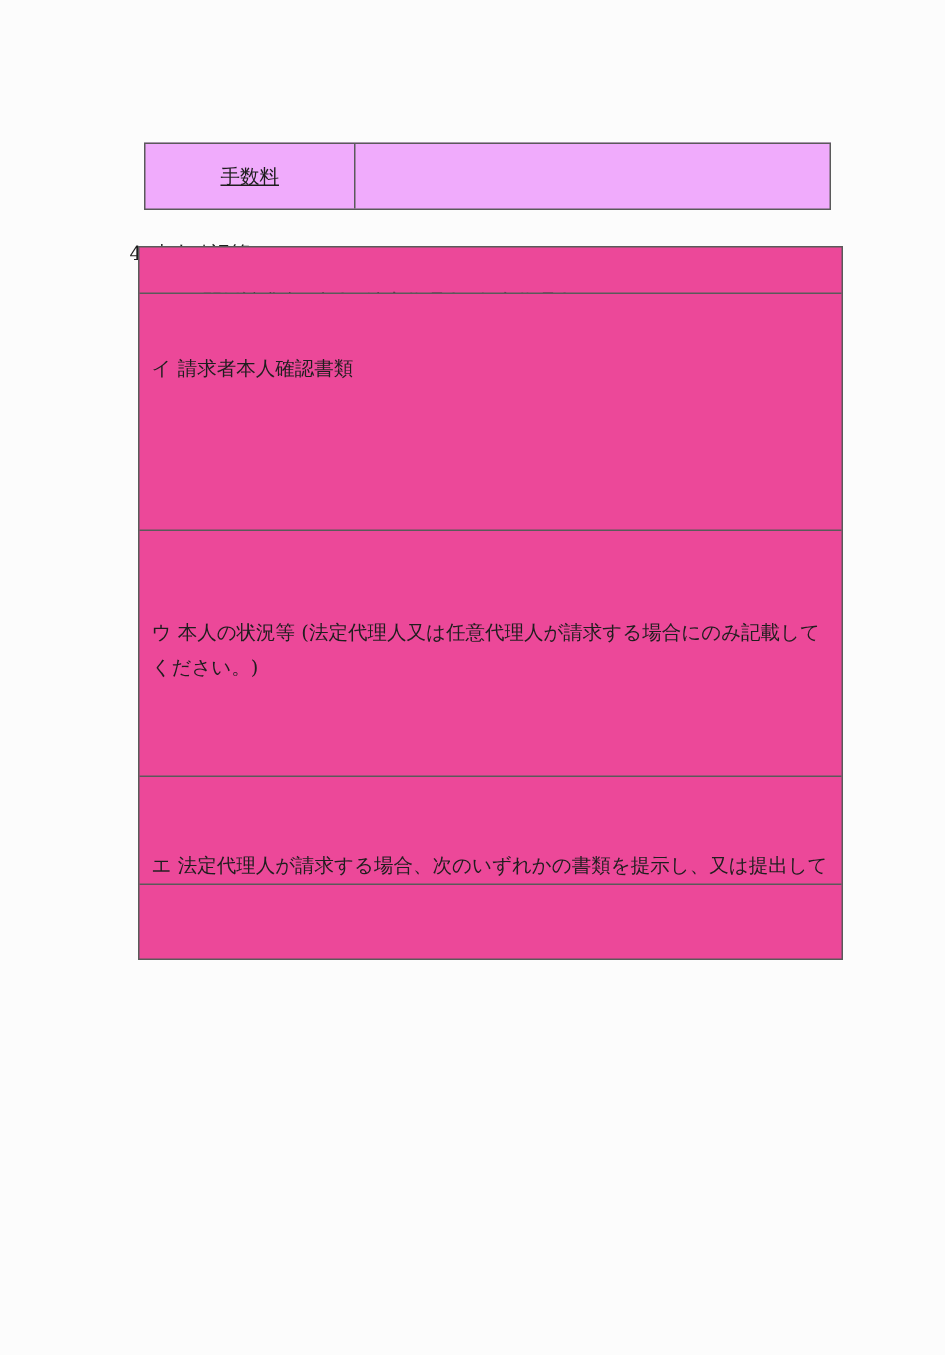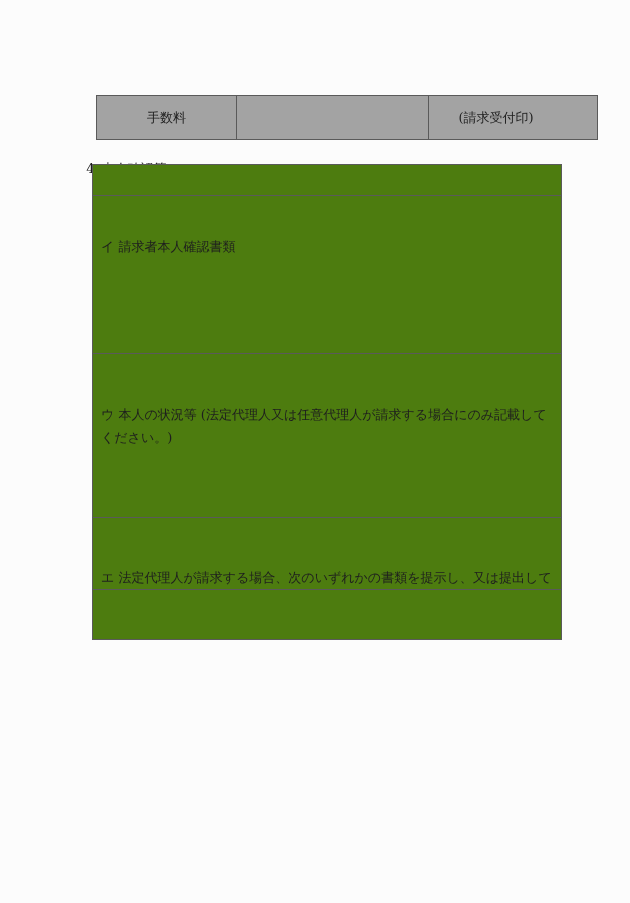--- a/index.html
+++ b/index.html
@@ -14,24 +14,25 @@
     color: #1e1e1e;
     font-family: "DejaVu Serif", "Liberation Serif", serif;
     font-size: 13px;
     overflow: hidden;
   }
   .abs { position: absolute; box-sizing: border-box; }
 
   
   .fee-table {
     left: 96px; top: 95px;
-    width: 502px; height: 45px;
+    width: 458px; height: 45px;
     display: flex;
     border: 1px solid #5a5a5a;
-    background: #a3a3a3;
+    background: #f0abfc;
+    text-decoration: underline;
   }
   .fee-cell {
     box-sizing: border-box;
     display: flex;
     align-items: center;
     justify-content: center;
     border-right: 1px solid #5a5a5a;
     white-space: pre-wrap;
   }
   .fee-cell:last-child { border-right: none; }
@@ -44,33 +45,33 @@
     left: 78px; top: 145px;
     white-space: pre-wrap;
   }
   .section-heading .num { margin-right: 7px; }
 
   
   .main-table {
     left: 92px; top: 164px;
     width: 470px;
     border: 1px solid #5a5a5a;
-    background: #4d7c0f;
+    background: #ec4899;
   }
   .trow {
     box-sizing: border-box;
     border-top: 1px solid #5a5a5a;
     padding: 3px 8px 0 8px;
     overflow: hidden;
     white-space: pre-wrap;
   }
   .trow:first-child { border-top: none; }
   .row-a { height: 30px; line-height: 22px; padding-top: 4px; }
   .row-i { height: 158px; line-height: 19.7px; padding-top: 2px; }
-  .row-u { height: 164px; line-height: 23.4px; padding-top: 2px; }
+  .row-u { height: 164px; line-height: 23.4px; padding-top: 10px; }
   .row-e { height: 72px;  line-height: 23.5px; padding-top: 1px; }
   .row-o { height: 50px;  line-height: 22px; padding-top: 2px; }
 
   .line { white-space: pre-wrap; }
 
   
   .cb { display: inline-block; line-height: 1; }
   .cb-lg { font-size: 13px; }
   .opt { margin-left: 9px; white-space: pre-wrap; }
   .opt:first-of-type { margin-left: 6px; }
@@ -82,23 +83,20 @@
   .ind-a  { margin-left: 4px; }
 </style>
 </head>
 <body>
 
 <div class="abs fee-table">
   <div class="fee-cell c1">
     <span>手数料</span>
   </div>
   <div class="fee-cell c2"></div>
-  <div class="fee-cell c3">
-    <span>(請求受付印)</span>
-  </div>
 </div>
 
 <div class="abs section-heading">
   <span class="num">4</span><span>本人確認等</span>
 </div>
 
 <div class="abs main-table">
 
   <div class="trow row-a">
     <span class="line">ア 開示請求者</span><span class="opt"><span>本人</span></span><span class="opt"><span>法定代理人</span></span><span class="opt"><span>任意代理人</span></span>

